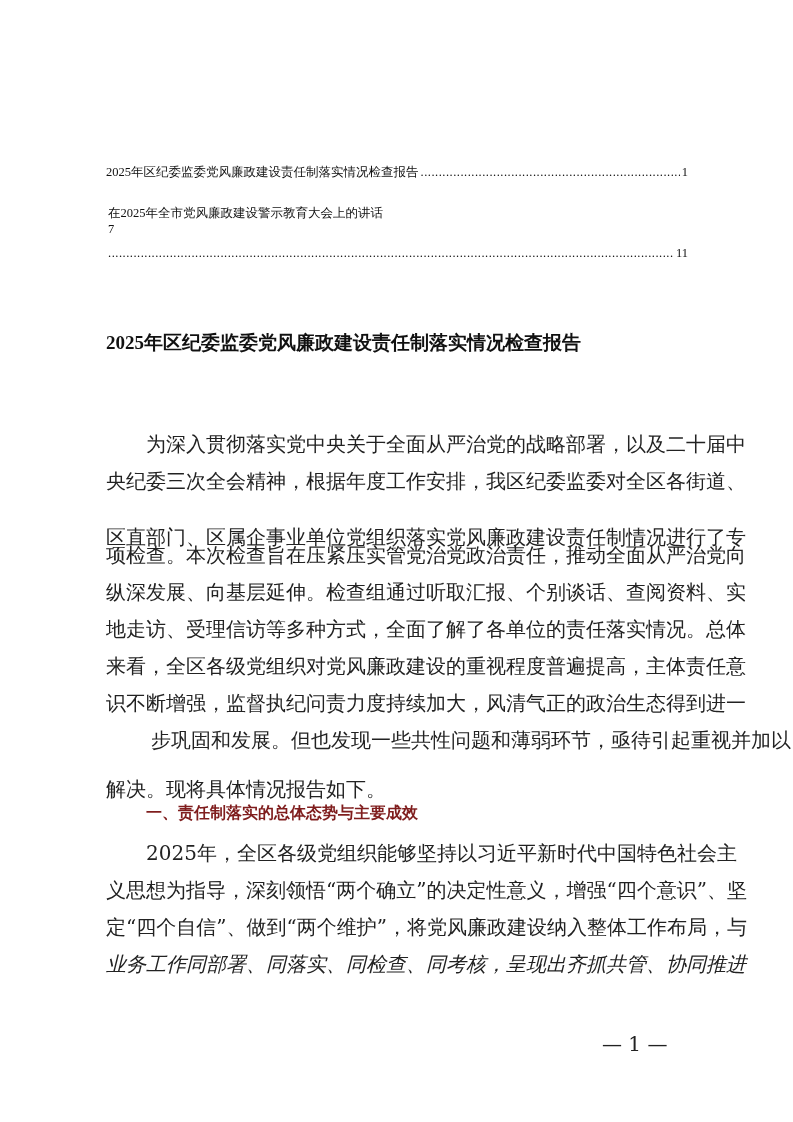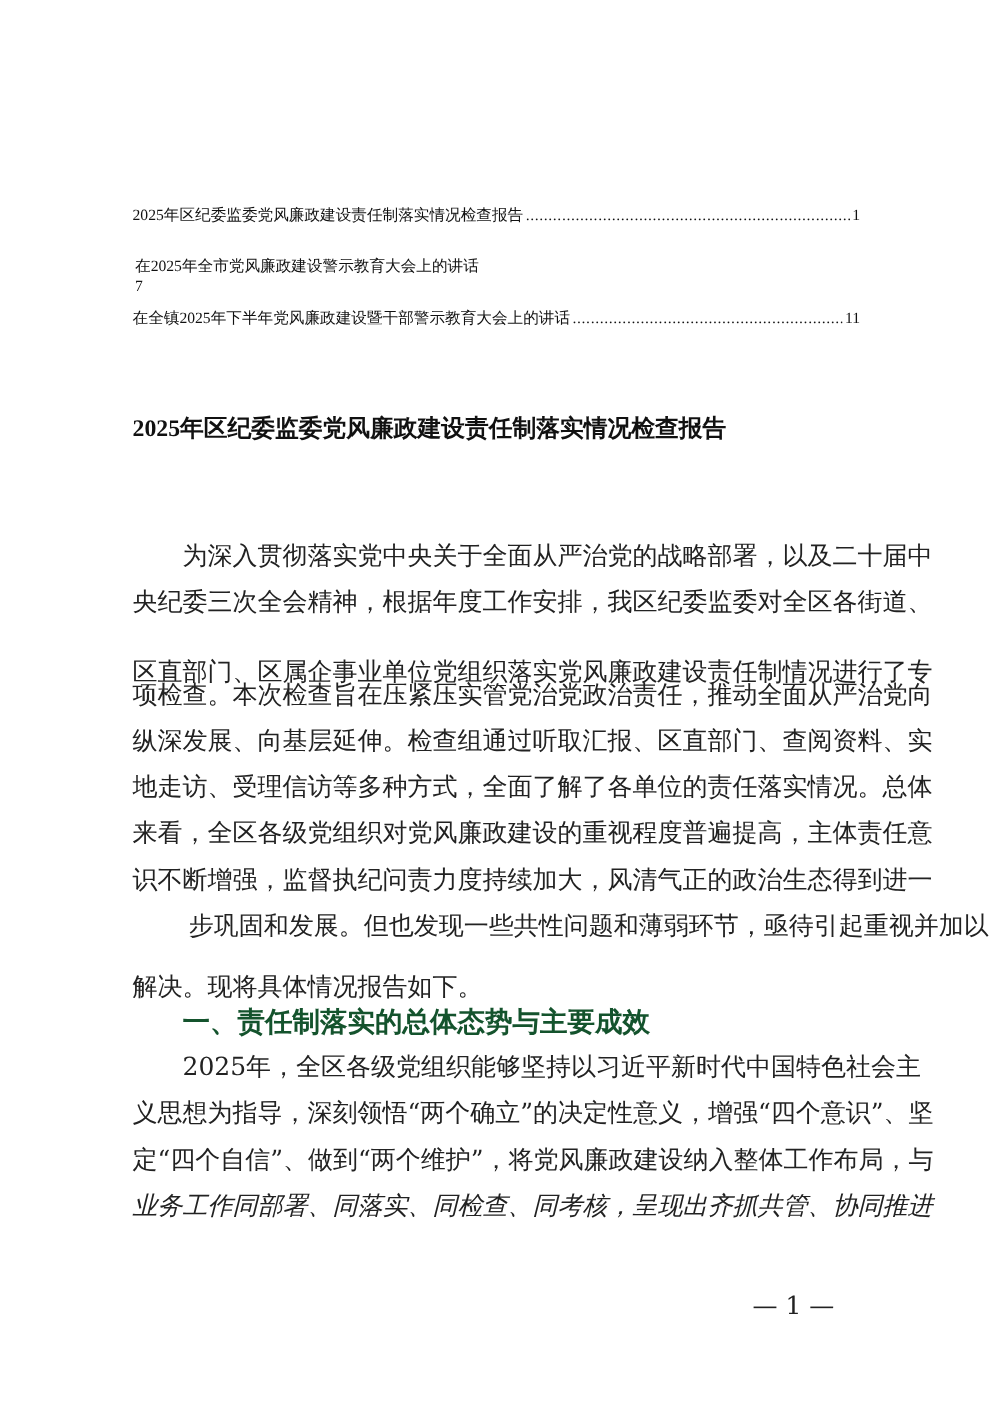--- a/index.html
+++ b/index.html
@@ -10,53 +10,52 @@
   .toc-dots { flex:1; overflow:hidden; white-space:nowrap; margin:0 2px; letter-spacing:0.5px; }
   .toc-dots::after { content:"........................................................................................................................................................................"; }
   .toc-page { white-space:nowrap; }
   .doc-title { position:absolute; left:106px; top:330px; font-family:"Liberation Serif","DejaVu Serif",serif;
                font-weight:bold; font-size:19px; white-space:nowrap; color:#111; }
   .line { position:absolute; left:106px; width:582px; height:30px; font-family:"DejaVu Serif","Liberation Serif",serif;
           font-size:20px; white-space:nowrap; text-align:justify; text-align-last:justify; color:#222; line-height:30px; }
   .line.indent { left:146px; width:542px; }
   .line.last { text-align-last:left; }
   .heading { position:absolute; left:146px; top:803px; font-family:Liberation Sans, sans-serif;
-             font-size:22px; font-weight:bold; white-space:nowrap; color:#14532d; }
+             font-size:16px; font-weight:bold; white-space:nowrap; color:#7f1d1d; }
   .page-num { position:absolute; left:602px; top:1032px; font-family:"DejaVu Serif","Liberation Serif",serif;
               font-size:20px; color:#222; white-space:nowrap; }
 </style>
 </head>
 <body>
 
 <div>
   <div class="toc-row" style="top:164px;">
     <span class="toc-title">2025年区纪委监委党风廉政建设责任制落实情况检查报告</span>
     <span class="toc-dots"></span>
     <span class="toc-page">1</span>
   </div>
   <div class="toc-row" style="top:205px;flex-direction:column;">
     <span class="toc-title">在2025年全市党风廉政建设警示教育大会上的讲话</span>
     <span class="toc-dots"></span>
     <span class="toc-page">7</span>
   </div>
   <div class="toc-row" style="top:246px;">
-    <span class="toc-title">在全镇2025年下半年党风廉政建设暨干部警示教育大会上的讲话</span>
     <span class="toc-dots"></span>
     <span class="toc-page">11</span>
   </div>
 </div>
 
 <div class="doc-title">2025年区纪委监委党风廉政建设责任制落实情况检查报告</div>
 
 <div>
   <div class="line indent" style="top:429px;">为深入贯彻落实党中央关于全面从严治党的战略部署，以及二十届中</div>
   <div class="line" style="top:466px;">央纪委三次全会精神，根据年度工作安排，我区纪委监委对全区各街道、</div>
   <div class="line" style="top:503px;margin-top:19px;">区直部门、区属企事业单位党组织落实党风廉政建设责任制情况进行了专</div>
   <div class="line" style="top:540px;">项检查。本次检查旨在压紧压实管党治党政治责任，推动全面从严治党向</div>
-  <div class="line" style="top:577px;">纵深发展、向基层延伸。检查组通过听取汇报、区直部门、查阅资料、实</div>
+  <div class="line" style="top:577px;">纵深发展、向基层延伸。检查组通过听取汇报、个别谈话、查阅资料、实</div>
   <div class="line" style="top:614px;">地走访、受理信访等多种方式，全面了解了各单位的责任落实情况。总体</div>
   <div class="line" style="top:651px;">来看，全区各级党组织对党风廉政建设的重视程度普遍提高，主体责任意</div>
   <div class="line" style="top:688px;">识不断增强，监督执纪问责力度持续加大，风清气正的政治生态得到进一</div>
   <div class="line" style="top:725px;margin-left:45px;">步巩固和发展。但也发现一些共性问题和薄弱环节，亟待引起重视并加以</div>
   <div class="line last" style="top:762px;margin-top:12px;">解决。现将具体情况报告如下。</div>
 </div>
 
 <div class="heading">一、责任制落实的总体态势与主要成效</div>
 
 <div>

